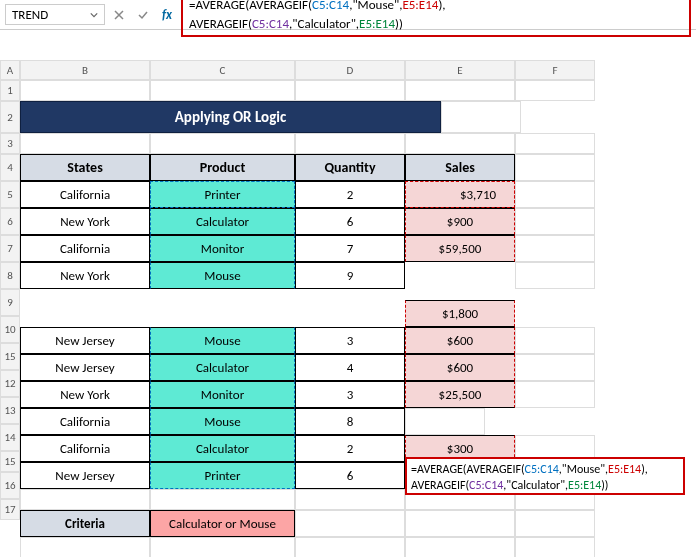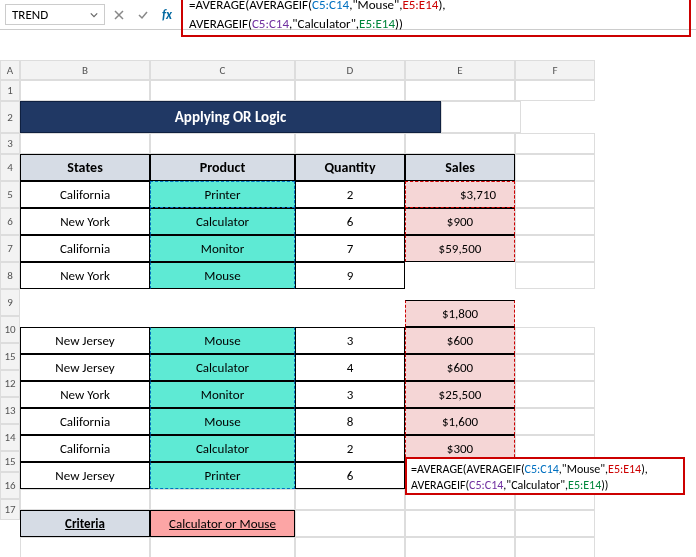--- a/index.html
+++ b/index.html
@@ -26,21 +26,21 @@
 .gcell { border: 0.5px solid #ddd; height: 21px; display: flex; align-items: center; justify-content: center; padding: 0 4px; }
 .grow.tall .gcell { height: 27px; }
 .titlebar { display: flex; height: 32px; }
 .titlebar .tcell { background: #203864; color: #fff; font-weight: bold; font-size: 15px; border: 1px solid #0f2040; height: 32px; display: flex; align-items: center; justify-content: center; }
 .hdr .gcell { background: #d6dce5; font-weight: bold; font-size: 14px; border: 1px solid #000; }
 .dcell { border: 1px solid #000; background: #fff; font-size: 13px; }
 .dcell.pblue { background: #5eead4; }
 .dcell.pred { background: #f5d6d6; }
 .sel-blue { outline: 1.5px dashed #0070c0; outline-offset: -1px; }
 .sel-red { outline: 1.5px dashed #c00; outline-offset: -1px; padding-left: 40px; }
-.criteria-row { display: flex; height: 27px; text-decoration: underline; }
+.criteria-row { display: flex; height: 27px; }
 .criteria-row .gcell { height: 27px; border: 1px solid #000; font-size: 13px; }
 .criteria-row .lbl { background: #d6dce5; font-weight: bold; }
 .formula-cell { position: absolute; top: 457px; left: 405px; width: 280px; height: 38px; background: #fff; border: 2px solid #c00; padding: 2px 4px; font-size: 12px; line-height: 1.35; z-index: 10; }
 .formula-cell .ref-blue { color: #0070c0; }
 .formula-cell .ref-red { color: #c00; }
 .formula-cell .ref-purple { color: #7030a0; }
 .formula-cell .ref-green { color: #00863b; }
 .watermark { position: absolute; right: 4px; top: 260px; transform: rotate(-90deg); transform-origin: right top; font-size: 9px; color: #ccc; letter-spacing: 1px; }
 </style>
 </head>
@@ -177,21 +177,20 @@
         <div class="gcell cB dcell">New York</div>
         <div class="gcell cC dcell pblue" style="position: relative; border-left: 1.5px dashed rgb(0, 112, 192); border-right: 1.5px dashed rgb(0, 112, 192);">Monitor</div>
         <div class="gcell cD dcell">3</div>
         <div class="gcell cE dcell pred" style="position: relative; border-left: 1.5px dashed rgb(204, 0, 0); border-right: 1.5px dashed rgb(204, 0, 0);">$25,500</div>
         <div class="gcell cF"></div>
       </div>
       <div class="grow tall">
         <div class="gcell cB dcell">California</div>
         <div class="gcell cC dcell pblue" style="position: relative; border-left: 1.5px dashed rgb(0, 112, 192); border-right: 1.5px dashed rgb(0, 112, 192);">Mouse</div>
         <div class="gcell cD dcell">8</div>
-        <div class="gcell cE dcell pred" style="position: relative; border-left: 1.5px dashed rgb(204, 0, 0); border-right: 1.5px dashed rgb(204, 0, 0);">$1,600</div>
         <div class="gcell cF"></div>
       </div>
       <div class="grow tall">
         <div class="gcell cB dcell">California</div>
         <div class="gcell cC dcell pblue" style="position: relative; border-left: 1.5px dashed rgb(0, 112, 192); border-right: 1.5px dashed rgb(0, 112, 192);">Calculator</div>
         <div class="gcell cD dcell">2</div>
         <div class="gcell cE dcell pred" style="position: relative; border-left: 1.5px dashed rgb(204, 0, 0); border-right: 1.5px dashed rgb(204, 0, 0);">$300</div>
         <div class="gcell cF"></div>
       </div>
       <div class="grow tall">

